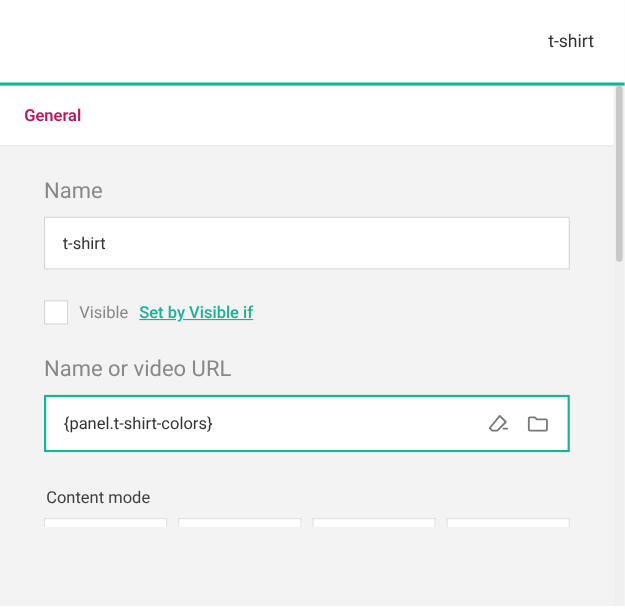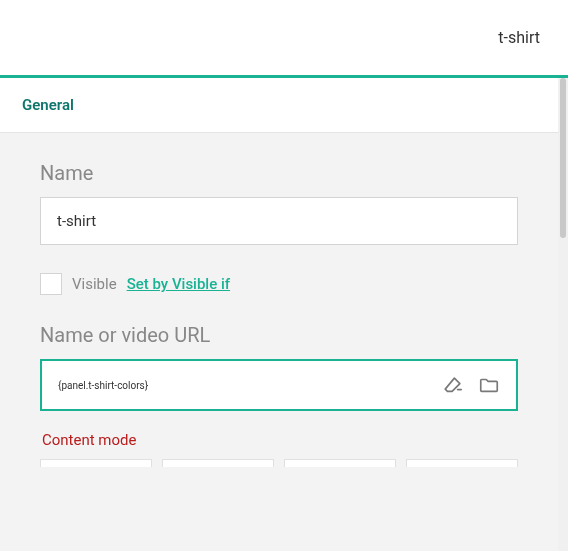--- a/index.html
+++ b/index.html
@@ -44,21 +44,21 @@
   width: 6px;
   height: 160px;
   background: #c8c8c8;
   border-radius: 3px;
 }
 .section-header {
   background: #ffffff;
   padding: 18px 22px;
   font-weight: 600;
   font-size: 15px;
-  color: #0f766e;
+  color: #be185d;
   border-bottom: 1px solid #e5e5e5;
 }
 .section-body {
   padding: 28px 40px 10px 40px;
 }
 .field-label {
   color: #888;
   font-size: 20px;
   margin-bottom: 12px;
 }
@@ -104,38 +104,38 @@
   background: #fff;
   display: flex;
   align-items: center;
   padding: 0 14px 0 16px;
   gap: 10px;
 }
 .url-input {
   flex: 1;
   border: none;
   outline: none;
-  font-size: 10px;
+  font-size: 15px;
   color: #333;
   font-family: inherit;
 }
 .icon-btn {
   width: 26px;
   height: 26px;
   display: flex;
   align-items: center;
   justify-content: center;
   cursor: pointer;
   color: #787878;
 }
 .icon-btn svg { display: block; }
 .content-mode-label {
-  color: #b91c1c;
-  font-size: 15px;
-  margin-top: 20px;
+  color: #404040;
+  font-size: 15px;
+  margin-top: 32px;
   padding-left: 2px;
 }
 .tabs-row {
   display: flex;
   gap: 10px;
   margin-top: 10px;
 }
 .tab-stub {
   flex: 1;
   height: 8px;

